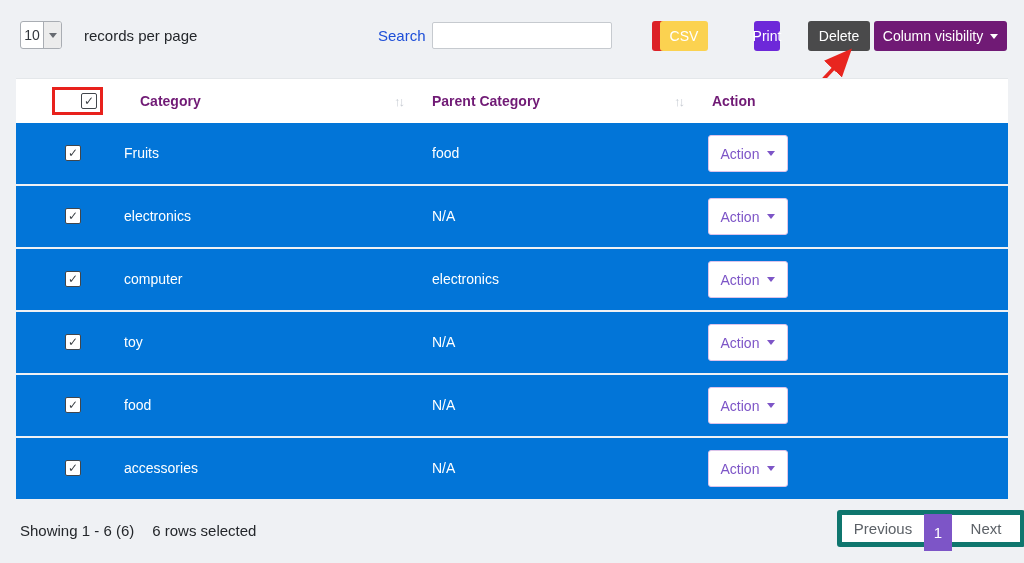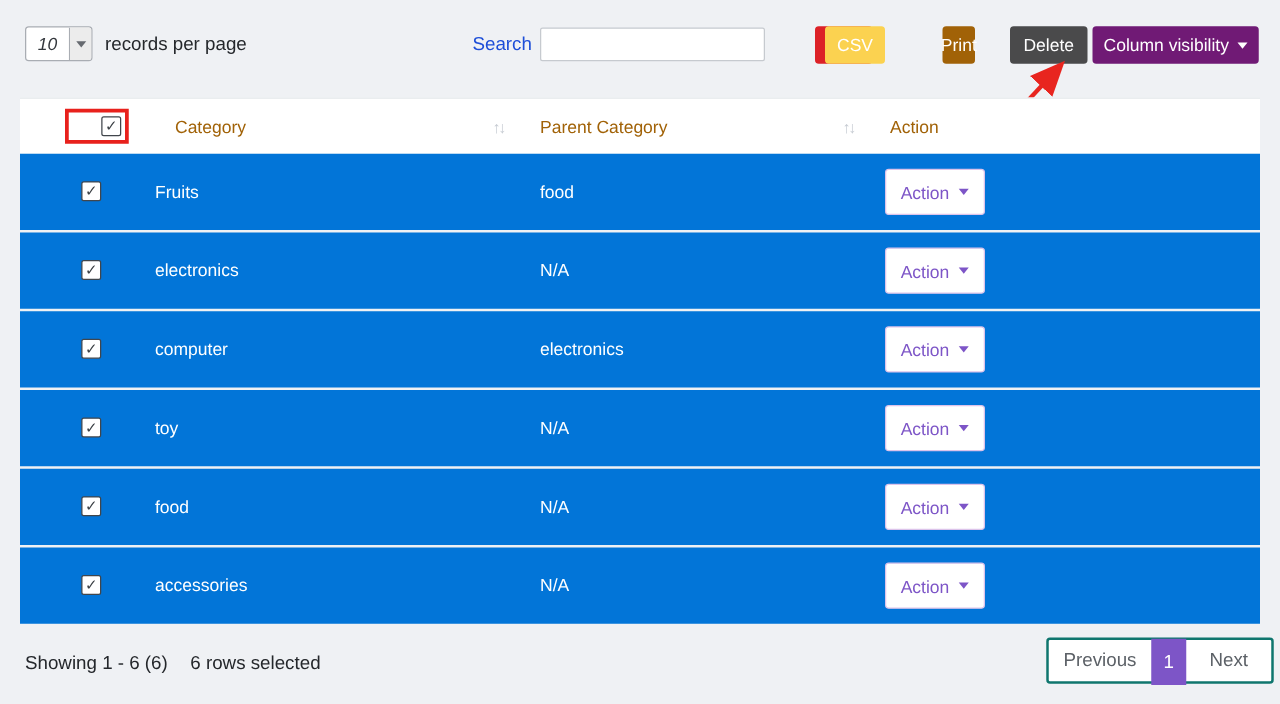--- a/index.html
+++ b/index.html
@@ -8,23 +8,23 @@
     position: relative;
     background: #eff1f4;
     font-family: "Liberation Sans", sans-serif;
     color: #212529;
     overflow: hidden;
   }
 
   
   .length-select {
     position: absolute; left: 20px; top: 21px;
-    width: 54px; height: 28px;
+    width: 42px; height: 28px;
     background: #fff; border: 1px solid #a9adb3; border-radius: 3px;
-    display: flex; align-items: stretch; cursor: pointer; font-style: italic;
+    display: flex; align-items: stretch; cursor: pointer;
   }
   .length-value { flex: 1; display: flex; align-items: center; justify-content: center; font-size: 14px; color: #33373c; }
   .length-caret-box {
     width: 18px; background: #ececec; border-left: 1px solid #a9adb3;
     display: flex; align-items: center; justify-content: center;
     border-radius: 0 2px 2px 0;
   }
   .tri-down {
     width: 0; height: 0; display: inline-block;
     border-left: 4px solid transparent; border-right: 4px solid transparent;
@@ -42,35 +42,35 @@
 
   .btn {
     position: absolute; top: 21px; height: 30px;
     border: none; border-radius: 3px;
     color: #fff; font-size: 14px; font-family: "Liberation Sans", sans-serif;
     display: flex; align-items: center; justify-content: center;
     cursor: pointer; gap: 7px; text-align: center;
   }
   .btn-pdf    { left: 652px; width: 46px; background: #dc2127; }
   .btn-csv    { left: 660px; width: 48px; background: #fbd250; }
-  .btn-print  { left: 754px; width: 26px; background: #a16207; }
+  .btn-print  { left: 754px; width: 26px; background: #6d28d9; }
   .btn-delete { left: 808px; width: 62px; background: #4a4a4b; }
   .btn-colvis { left: 874px; width: 133px; background: #701a75; }
   .btn .tri-down { border-top-color: #fff; border-left-width: 4px; border-right-width: 4px; }
 
   
   .anno-arrow { position: absolute; left: 790px; top: 44px; pointer-events: none; }
 
   
   .dt-table { position: absolute; left: 16px; top: 78px; width: 992px; }
   .dt-head {
     position: relative; height: 45px; background: #fff;
     border-top: 1px solid #e4e7ea;
   }
-  .th { position: absolute; top: 0; line-height: 45px; font-size: 14px; font-weight: 400; color: #a16207; }
+  .th { position: absolute; top: 0; line-height: 45px; font-size: 14px; font-weight: 700; color: #701a75; }
   .th-category { left: 124px; }
   .th-parent   { left: 416px; }
   .th-action   { left: 696px; }
   .sort-icon { position: absolute; top: 0; line-height: 45px; font-size: 13px; color: #c7ccd3; letter-spacing: -2px; cursor: pointer; }
   .sort-1 { left: 378px; }
   .sort-2 { left: 658px; }
 
   .anno-box {
     position: absolute; left: 36px; top: 8px; width: 51px; height: 28px;
     border: 3px solid #e8211c; pointer-events: none;
@@ -99,21 +99,21 @@
     cursor: pointer;
   }
   .action-btn .tri-down { border-top-color: #7d55c7; }
 
   
   .info-bar { position: absolute; left: 20px; top: 522px; font-size: 15px; color: #24272b; display: flex; gap: 18px; }
 
   .pagination {
     position: absolute; left: 837px; top: 510px; height: 37px;
     display: flex; align-items: stretch;
-    background: #fff; border: 2px solid #0f766e; border-radius: 3px;
+    background: #fff; border: 5px solid #0f766e; border-radius: 3px;
   }
   .page-btn {
     display: flex; align-items: center; justify-content: center;
     font-size: 15px; color: #5c6167; cursor: pointer;
   }
   .page-prev { width: 82px; }
   .page-next { width: 68px; }
   .page-current {
     width: 28px; margin: -1px 0; height: 37px;
     background: #7d55c7; color: #fff; cursor: default;

